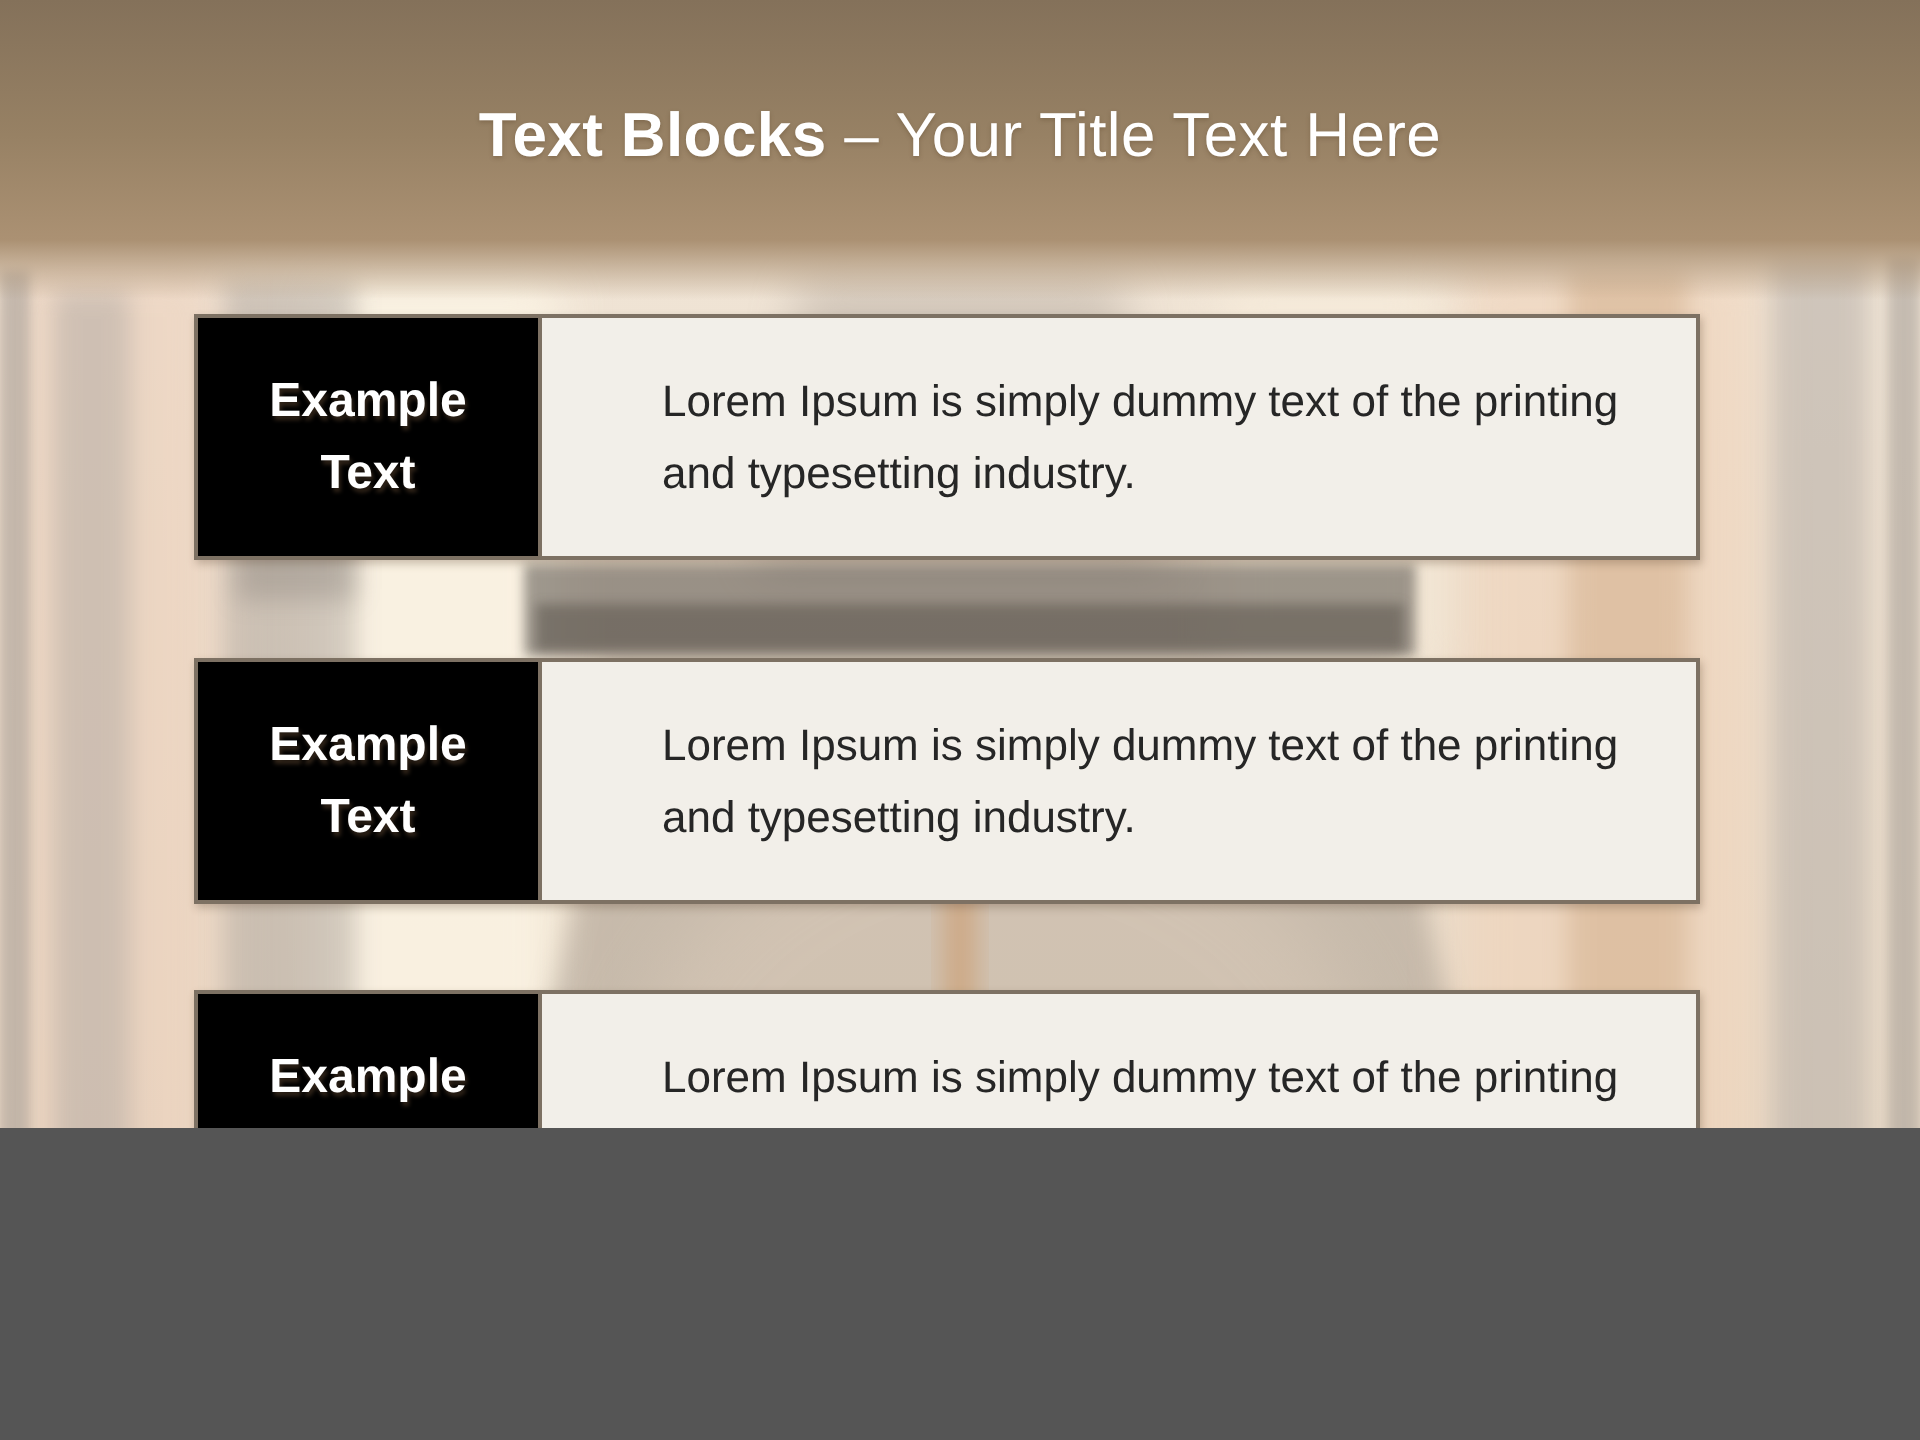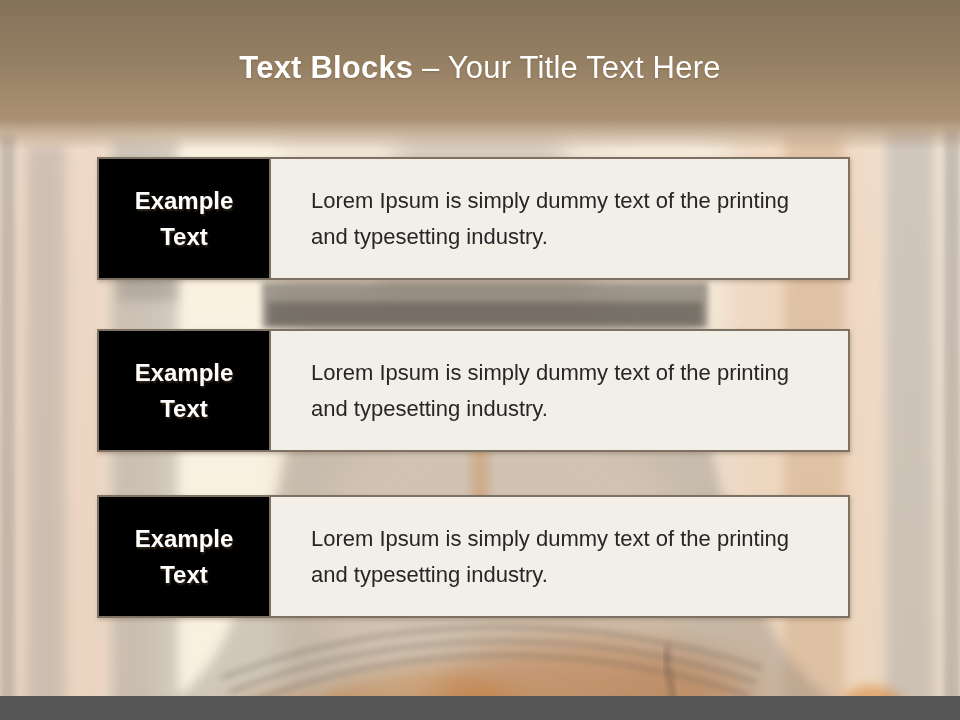--- a/index.html
+++ b/index.html
@@ -1,18 +1,18 @@
 <!DOCTYPE html>
 <html><head>
 <meta charset="utf-8">
 <style>
   html,body{margin:0;padding:0;background:#555;}
   .slide{
     position:relative;
-    width:960px;height:696px;
+    width:960px;height:564px;
     margin:0 auto;
     overflow:hidden;
     background:linear-gradient(180deg,#f2e8db 0%,#eee1d1 40%,#e9dac7 100%);
     font-family:"Liberation Sans", sans-serif;
   }
   
   .bg-photo{position:absolute;left:0;top:0;width:960px;height:720px;z-index:0;}
   
   .top-band{
     position:absolute;left:0;top:0;width:100%;height:150px;z-index:1;
@@ -46,21 +46,21 @@
     border-right:2px solid #7d7163;
     display:flex;align-items:center;justify-content:center;
   }
   .block-label .label-text{
     display:block;width:118px;text-align:center;
     font-size:24px;font-weight:700;color:#ffffff;line-height:36px;
     text-shadow:1px 2px 2px rgba(92,70,48,.55);
   }
   .block-body{
     flex:1;display:flex;align-items:center;
-    padding:0 30px 0 40px;
+    padding:0 30px 0 60px;
     font-size:22px;line-height:36px;color:#262626;
   }
 </style>
 </head>
 <body>
 
 <div class="slide">
 
   <svg class="bg-photo" viewBox="0 0 960 720" xmlns="http://www.w3.org/2000/svg" aria-hidden="true">
     <defs>

